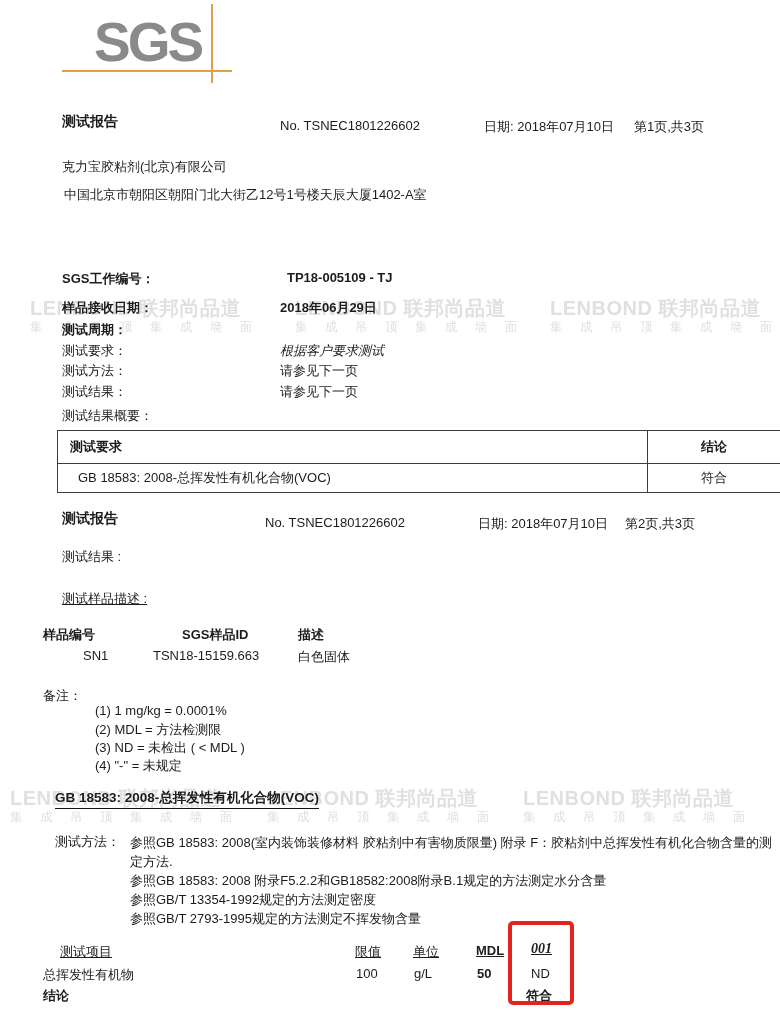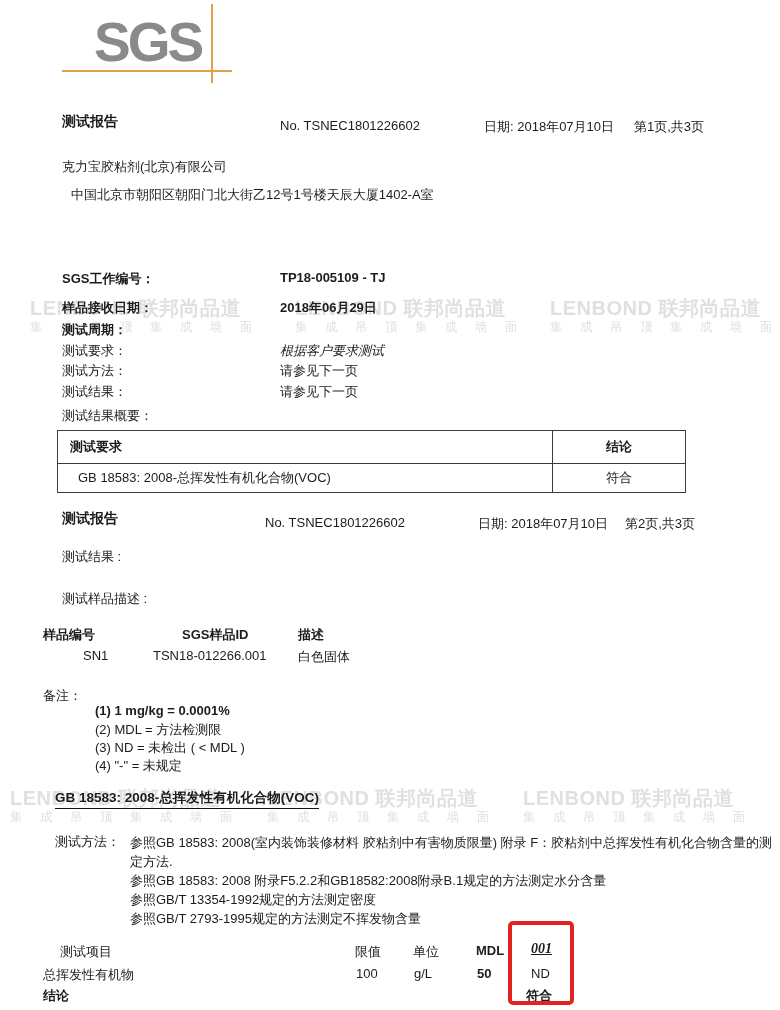--- a/index.html
+++ b/index.html
@@ -28,29 +28,29 @@
 
   
   .wm { position: absolute; z-index: 0; color: #e0e0e0; text-align: left; user-select: none; }
   .wm .wm-brand { font-size: 20px; font-weight: bold; letter-spacing: 0.5px; line-height: 22px; }
   .wm .wm-sub { font-size: 12.5px; letter-spacing: 7px; line-height: 16px; }
 
   .h-title { font-size: 14px; font-weight: bold; }
 
   
   .sum-table {
-    position: absolute; left: 57px; top: 430px; width: 629px;
+    position: absolute; left: 57px; top: 430px; width: 724px;
     border-collapse: collapse; z-index: 2;
   }
   .sum-table th, .sum-table td { border: 1.5px solid #3c3c3c; font-size: 13px; }
   .sum-table th { text-align: left; padding: 7px 0 7px 12px; font-weight: bold; }
   .sum-table th.c2, .sum-table td.c2 { width: 133px; text-align: center; padding-left: 0; }
   .sum-table td { padding: 5px 0 5px 20px; }
 
-  .underline { }
+  .underline { text-decoration: underline; }
   .sec-title {
     position: absolute; left: 55px; top: 789px; z-index: 2;
     font-weight: bold; font-size: 13.5px;
     border-bottom: 1.5px solid #111; padding-bottom: 1px; white-space: nowrap;
   }
   .method-block {
     position: absolute; left: 130px; top: 833px; width: 652px; z-index: 2;
     font-size: 13px; line-height: 19px; white-space: normal;
   }
   .col-001 {
@@ -96,25 +96,25 @@
     <div class="wm-brand">LENBOND 联邦尚品道</div>
     <div class="wm-sub">集 成 吊 顶  集 成 墙 面</div>
   </div>
 
   <div class="abs h-title" style="left:62px; top:113px;">测试报告</div>
   <div class="abs" style="left:280px; top:118px;">No. TSNEC1801226602</div>
   <div class="abs" style="left:484px; top:118px;">日期: 2018年07月10日</div>
   <div class="abs" style="left:634px; top:118px;">第1页,共3页</div>
 
   <div class="abs" style="left:62px; top:158px;">克力宝胶粘剂(北京)有限公司</div>
-  <div class="abs" style="left:71px; top:186px;text-align:center;">中国北京市朝阳区朝阳门北大街乙12号1号楼天辰大厦1402-A室</div>
+  <div class="abs" style="left:64px; top:186px;text-align:center;">中国北京市朝阳区朝阳门北大街乙12号1号楼天辰大厦1402-A室</div>
 
 
   <div class="abs lbl" style="left:62px; top:270px; font-weight:bold;">SGS工作编号：</div>
-  <div class="abs" style="left:280px; top:270px; font-weight:bold;">TP18-005109 - TJ</div>
+  <div class="abs" style="left:287px; top:270px; font-weight:bold;">TP18-005109 - TJ</div>
 
   <div class="abs" style="left:62px; top:299px; font-weight:bold;">样品接收日期：</div>
   <div class="abs" style="left:280px; top:299px; font-weight:bold;">2018年06月29日</div>
 
   <div class="abs" style="left:62px; top:321px; font-weight:bold;">测试周期：</div>
 
   <div class="abs" style="left:62px; top:342px;">测试要求：</div>
   <div class="abs" style="left:280px; top:342px;font-style:italic;">根据客户要求测试</div>
 
   <div class="abs" style="left:62px; top:362px;">测试方法：</div>
@@ -143,25 +143,25 @@
   <div class="abs" style="left:478px; top:515px;">日期: 2018年07月10日</div>
   <div class="abs" style="left:625px; top:515px;">第2页,共3页</div>
 
   <div class="abs" style="left:62px; top:548px;">测试结果 :</div>
   <div class="abs underline" style="left:62px; top:590px;">测试样品描述 :</div>
 
   <div class="abs" style="left:43px; top:626px; font-weight:bold;text-align:center;">样品编号</div>
   <div class="abs" style="left:182px; top:626px; font-weight:bold;">SGS样品ID</div>
   <div class="abs" style="left:298px; top:626px; font-weight:bold;">描述</div>
   <div class="abs" style="left:83px; top:648px;">SN1</div>
-  <div class="abs" style="left:153px; top:648px;">TSN18-012266.001</div>
+  <div class="abs" style="left:153px; top:648px;">TSN18-15159.663</div>
   <div class="abs" style="left:298px; top:648px;">白色固体</div>
 
   <div class="abs" style="left:43px; top:687px;">备注：</div>
-  <div class="abs" style="left:95px; top:703px;font-weight:bold;">(1) 1 mg/kg = 0.0001%</div>
+  <div class="abs" style="left:95px; top:703px;">(1) 1 mg/kg = 0.0001%</div>
   <div class="abs" style="left:95px; top:721px;">(2) MDL = 方法检测限</div>
   <div class="abs" style="left:95px; top:739px;">(3) ND = 未检出 ( &lt; MDL )</div>
   <div class="abs" style="left:95px; top:757px;">(4) "-" = 未规定</div>
 
   <div class="sec-title">GB 18583: 2008-总挥发性有机化合物(VOC)</div>
 
   <div class="abs" style="left:55px; top:833px;">测试方法：</div>
   <div class="method-block">
     <div>参照GB 18583: 2008(室内装饰装修材料 胶粘剂中有害物质限量) 附录 F：胶粘剂中总挥发性有机化合物含量的测定方法.</div>
     <div>参照GB 18583: 2008 附录F5.2.2和GB18582:2008附录B.1规定的方法测定水分含量</div>

